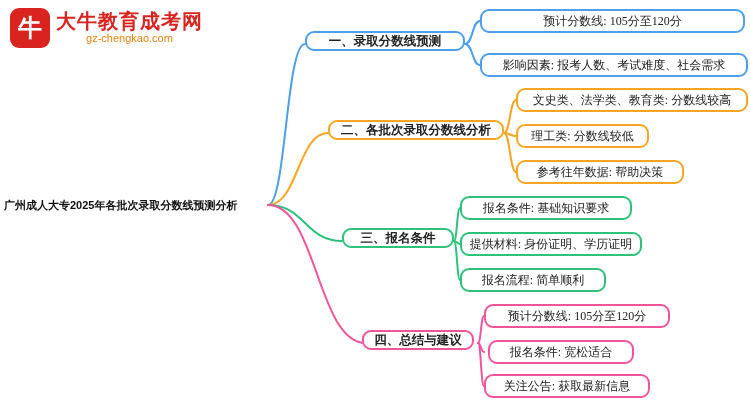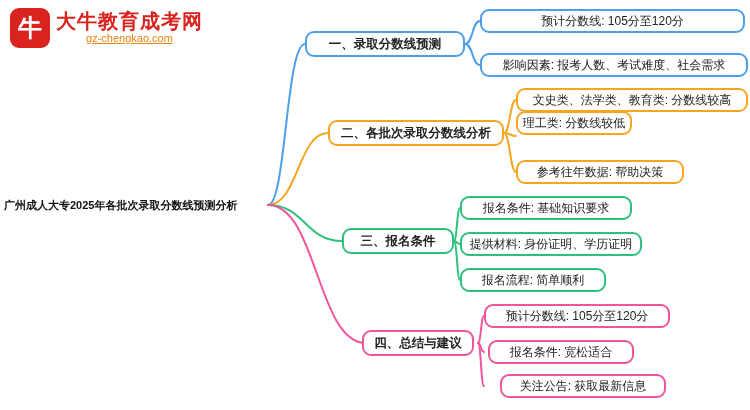--- a/index.html
+++ b/index.html
@@ -9,37 +9,37 @@
   svg.links path{fill:none;stroke-width:2;stroke-linecap:round;}
   .p-blue{stroke:#4C9FE8;}
   .p-orange{stroke:#F6A623;}
   .p-green{stroke:#2EC17C;}
   .p-pink{stroke:#F2549B;}
 
   .node{position:absolute;box-sizing:border-box;background:#ffffff;
         border:2px solid #999;border-radius:9px;display:flex;
         align-items:center;justify-content:center;white-space:nowrap;
         color:#222;}
-  .branch{font-size:12.5px;font-weight:bold;height:26px;}
-  .leaf{font-size:12px;height:24px;padding:0 8px;}
+  .branch{font-size:12.5px;font-weight:bold;height:20px;}
+  .leaf{font-size:12px;height:24px;padding:0 8px;font-family:Liberation Serif, serif;}
   .c-blue{border-color:#4C9FE8;}
   .c-orange{border-color:#F6A623;}
   .c-green{border-color:#2EC17C;}
   .c-pink{border-color:#F2549B;}
 
   .root{position:absolute;left:4px;top:197px;width:268px;font-size:11px;
         font-weight:bold;color:#111;line-height:16px;}
 
   .logo{position:absolute;left:10px;top:8px;display:flex;align-items:center;}
   .logo-icon{width:40px;height:40px;background:#D9231F;border-radius:9px;
              display:flex;align-items:center;justify-content:center;}
   .logo-icon span{color:#ffffff;font-size:24px;font-weight:bold;line-height:1;}
   .logo-text{margin-left:6px;display:flex;flex-direction:column;align-items:center;}
   .logo-title{color:#D9231F;font-size:20px;font-weight:bold;letter-spacing:1px;line-height:20px;}
-  .logo-url{color:#E8820C;font-size:11px;line-height:14px;text-decoration:underline;}
+  .logo-url{color:#E8820C;font-size:11px;line-height:14px;}
 </style>
 </head>
 <body>
 
 <div class="canvas">
 
   <svg class="links" viewBox="0 0 750 410">
     <path class="p-blue" d="M268,205 C286,205 286,44 305,44"></path>
     <path class="p-blue" d="M465,44 C473,44 472,21 480,21"></path>
     <path class="p-blue" d="M465,44 C473,44 472,65 480,65"></path>
@@ -68,26 +68,26 @@
   </div>
 
   <div class="root">广州成人大专2025年各批次录取分数线预测分析</div>
 
   <div class="node branch c-blue" style="left:305px;top:31px;width:160px;">一、录取分数线预测</div>
   <div class="node leaf c-blue" style="left:480px;top:9px;width:265px;">预计分数线: 105分至120分</div>
   <div class="node leaf c-blue" style="left:480px;top:53px;width:268px;">影响因素: 报考人数、考试难度、社会需求</div>
 
   <div class="node branch c-orange" style="left:328px;top:120px;width:176px;">二、各批次录取分数线分析</div>
   <div class="node leaf c-orange" style="left:516px;top:88px;width:232px;">文史类、法学类、教育类: 分数线较高</div>
-  <div class="node leaf c-orange" style="left:516px;top:111px;width:116px;">理工类: 分数线较低</div>
+  <div class="node leaf c-orange" style="left:516px;top:124px;width:133px;">理工类: 分数线较低</div>
   <div class="node leaf c-orange" style="left:516px;top:160px;width:168px;text-align:right;">参考往年数据: 帮助决策</div>
 
   <div class="node branch c-green" style="left:342px;top:228px;width:112px;">三、报名条件</div>
   <div class="node leaf c-green" style="left:460px;top:196px;width:172px;">报名条件: 基础知识要求</div>
   <div class="node leaf c-green" style="left:460px;top:232px;width:182px;">提供材料: 身份证明、学历证明</div>
   <div class="node leaf c-green" style="left:460px;top:268px;width:146px;">报名流程: 简单顺利</div>
 
   <div class="node branch c-pink" style="left:362px;top:330px;width:112px;">四、总结与建议</div>
   <div class="node leaf c-pink" style="left:484px;top:304px;width:186px;">预计分数线: 105分至120分</div>
   <div class="node leaf c-pink" style="left:488px;top:340px;width:146px;">报名条件: 宽松适合</div>
-  <div class="node leaf c-pink" style="left:484px;top:374px;width:166px;margin-left:16px;">关注公告: 获取最新信息</div>
+  <div class="node leaf c-pink" style="left:484px;top:374px;width:166px;">关注公告: 获取最新信息</div>
 
 </div>
 
 </body></html>

